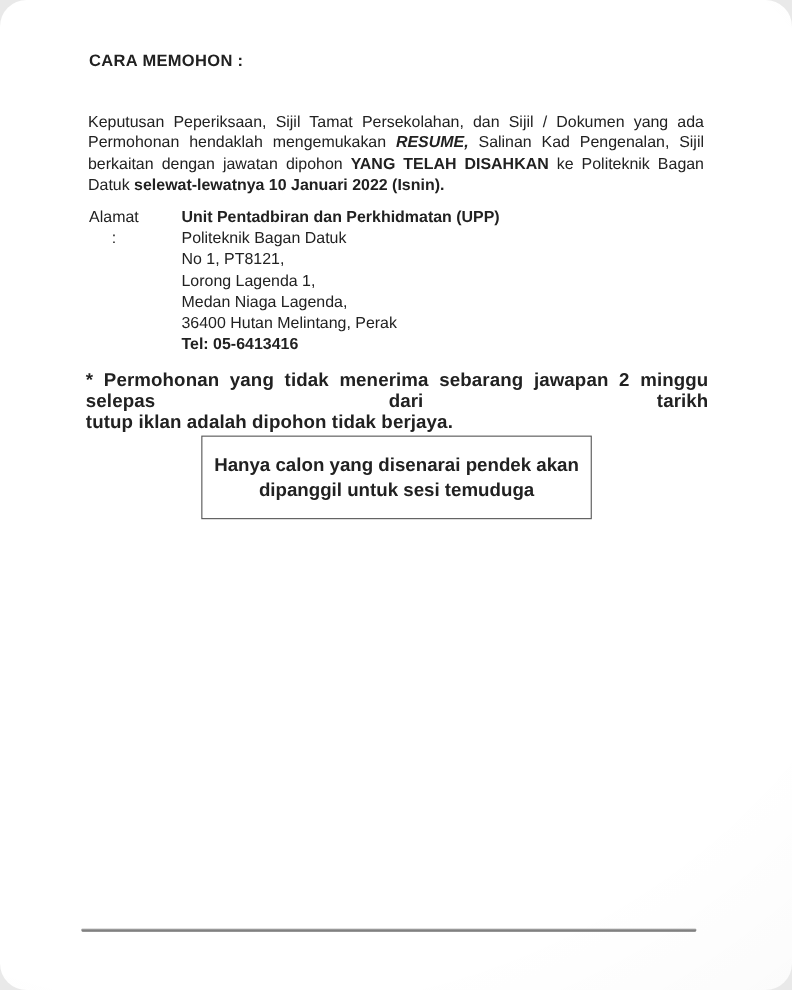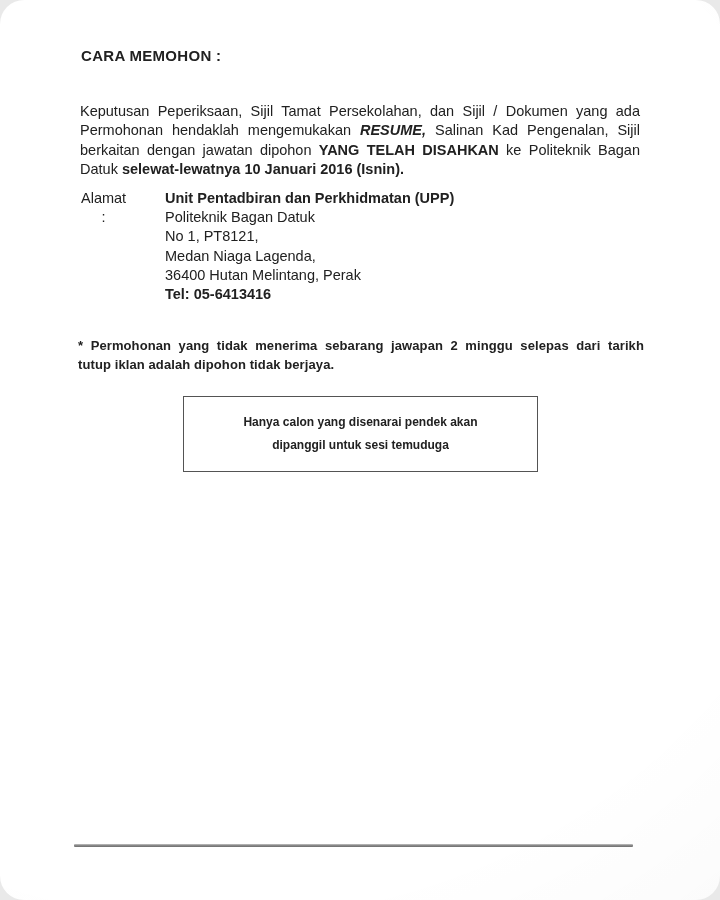--- a/index.html
+++ b/index.html
@@ -65,38 +65,38 @@
     left: 84px; 
     top: 0;
     width: 420px;
     white-space: nowrap;
   }
   .note {
     position: absolute;
     left: 78px;
     top: 336px;
     width: 566px;
-    font-size: 13px;
+    font-size: 17px;
     font-weight: 700;
     line-height: 19px;
     letter-spacing: 0.1px;
   }
   .callout {
     position: absolute;
     left: 183px;
     top: 396px;
     width: 355px;
     height: 76px;
     border: 1px solid var(--box_border, #545454);
     box-sizing: border-box;
     display: flex;
     flex-direction: column;
     justify-content: center;
     text-align: center;
-    font-size: 12px;
+    font-size: 17px;
     font-weight: 700;
     line-height: 23px;
   }
   .hrule {
     position: absolute;
     left: 74px;
     top: 844px;
     width: 559px;
     height: 3px;
     background: linear-gradient(180deg, #c6c6c6 0%, #8a8a8a 45%, var(--rule, #6e6e6e) 100%);
@@ -107,29 +107,30 @@
 <body>
 
 <div class="page">
 
   <h1 class="title">CARA MEMOHON :</h1>
 
   <div class="para intro justify">
       <div class="line"><span>Keputusan Peperiksaan, Sijil Tamat Persekolahan, dan Sijil / Dokumen yang ada</span></div>
       <div class="line"><span>Permohonan hendaklah mengemukakan </span><span class="b i">RESUME,</span><span> Salinan Kad Pengenalan, Sijil</span></div>
       <div class="line"><span>berkaitan dengan jawatan dipohon </span><span class="b">YANG TELAH DISAHKAN</span><span> ke Politeknik Bagan</span></div>
-      <div class="line"><span>Datuk </span><span class="b">selewat-lewatnya 10 Januari 2016 (Isnin).</span></div>
+      <div class="line"><span>Datuk </span><span class="b">selewat-lewatnya 10 Januari 2022 (Isnin).</span></div>
     </div>
 
   <div class="address">
     <span class="addr-label">Alamat :</span>
     <div class="addr-lines">
         <div class="line"><span class="b">Unit Pentadbiran dan Perkhidmatan (UPP)</span></div>
         <div class="line"><span>Politeknik Bagan Datuk</span></div>
         <div class="line"><span>No 1, PT8121,</span></div>
+        <div class="line"><span>Lorong Lagenda 1,</span></div>
         <div class="line"><span>Medan Niaga Lagenda,</span></div>
         <div class="line"><span>36400 Hutan Melintang, Perak</span></div>
         <div class="line"><span class="b">Tel: 05-6413416</span></div>
       </div>
   </div>
 
   <div class="para note justify">
       <div class="line"><span class="b">* Permohonan yang tidak menerima sebarang jawapan 2 minggu selepas dari tarikh</span></div>
       <div class="line"><span class="b">tutup iklan adalah dipohon tidak berjaya.</span></div>
     </div>

